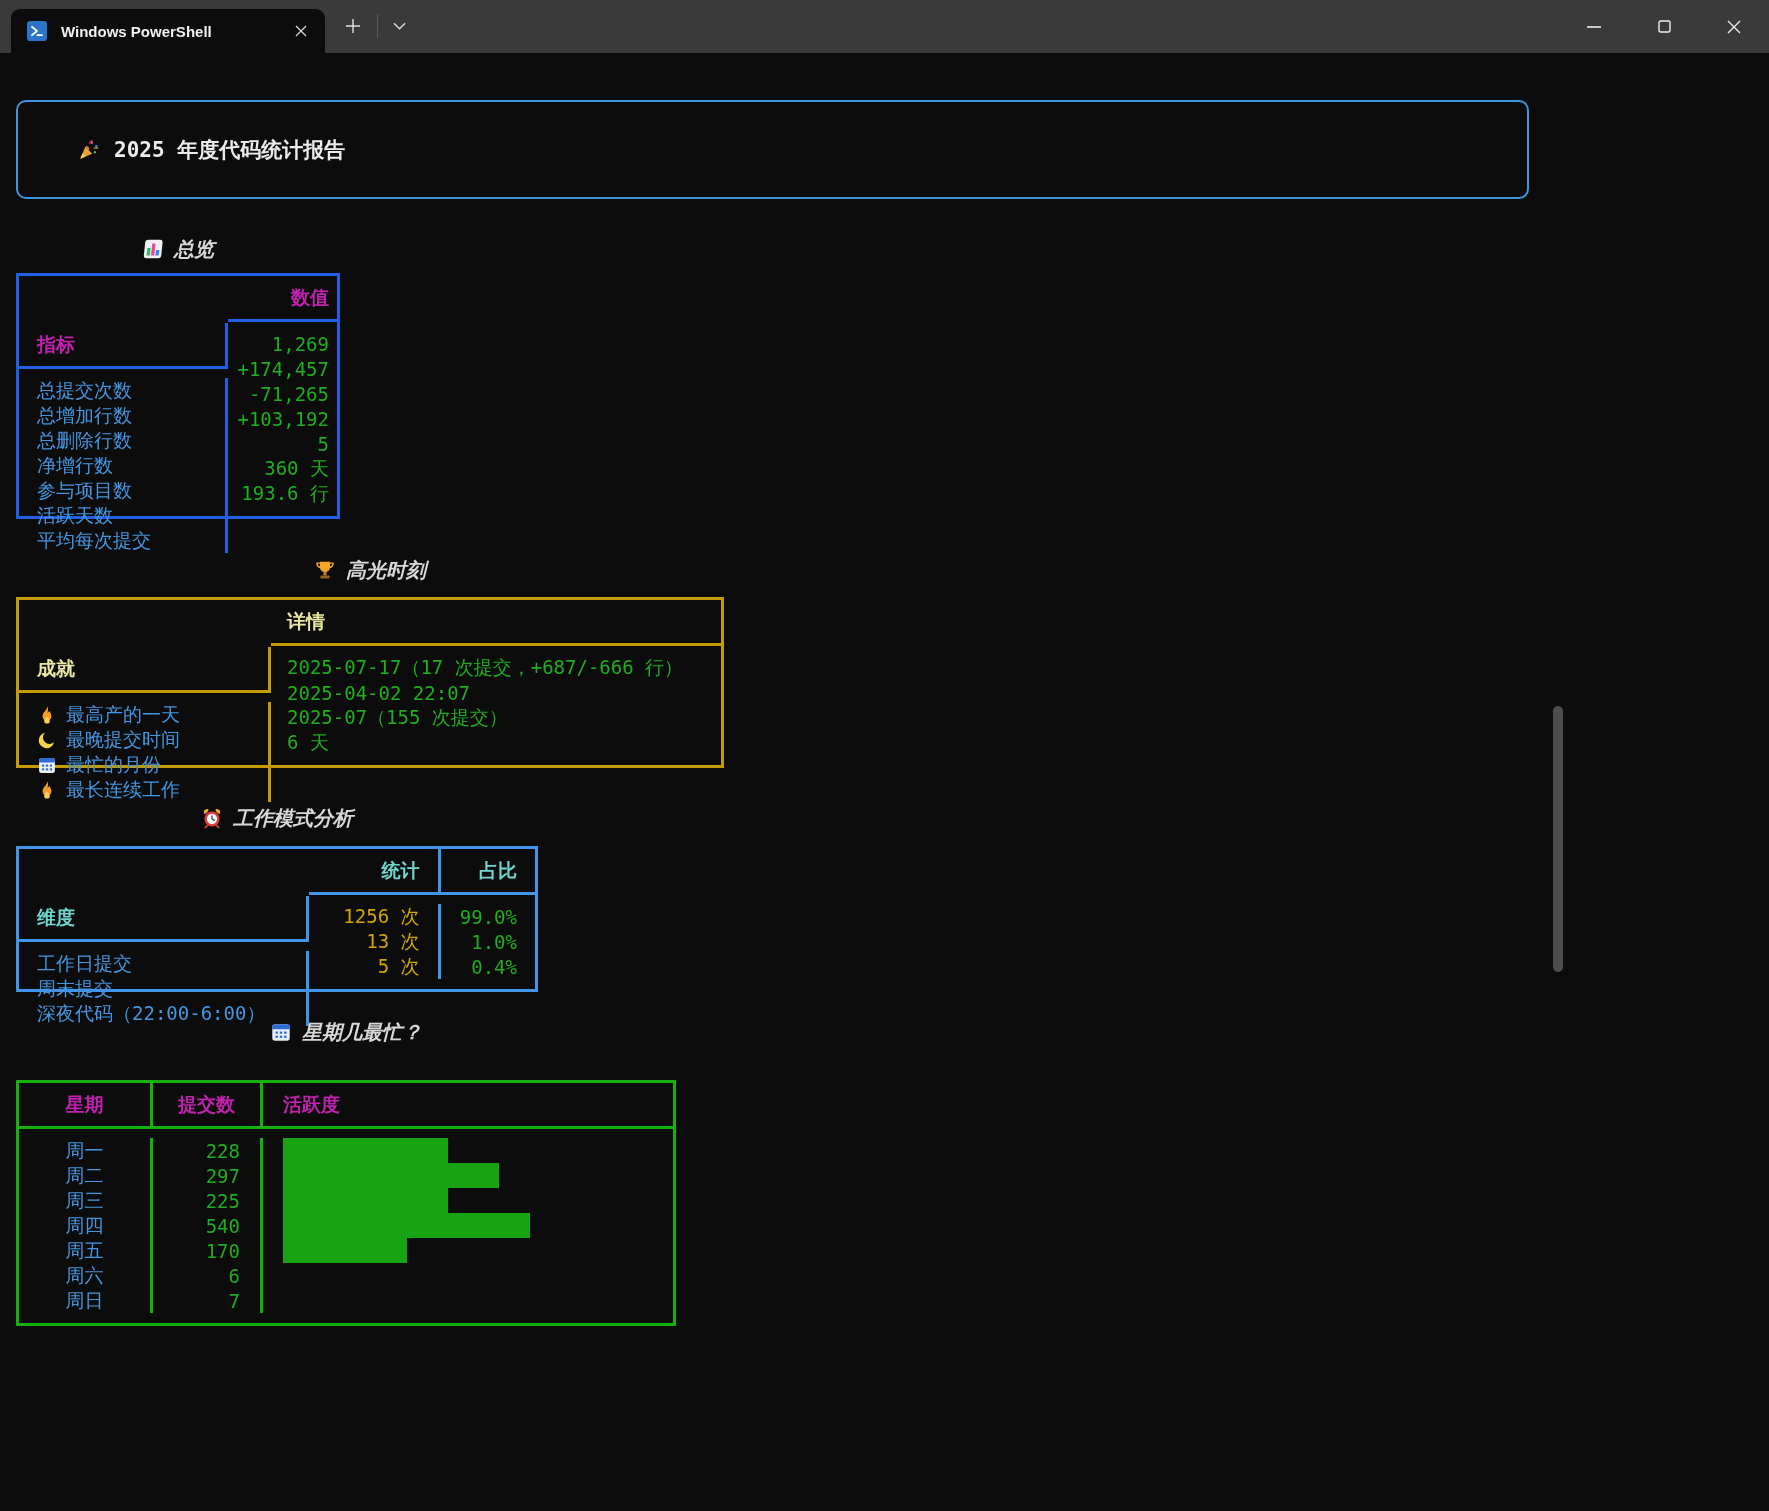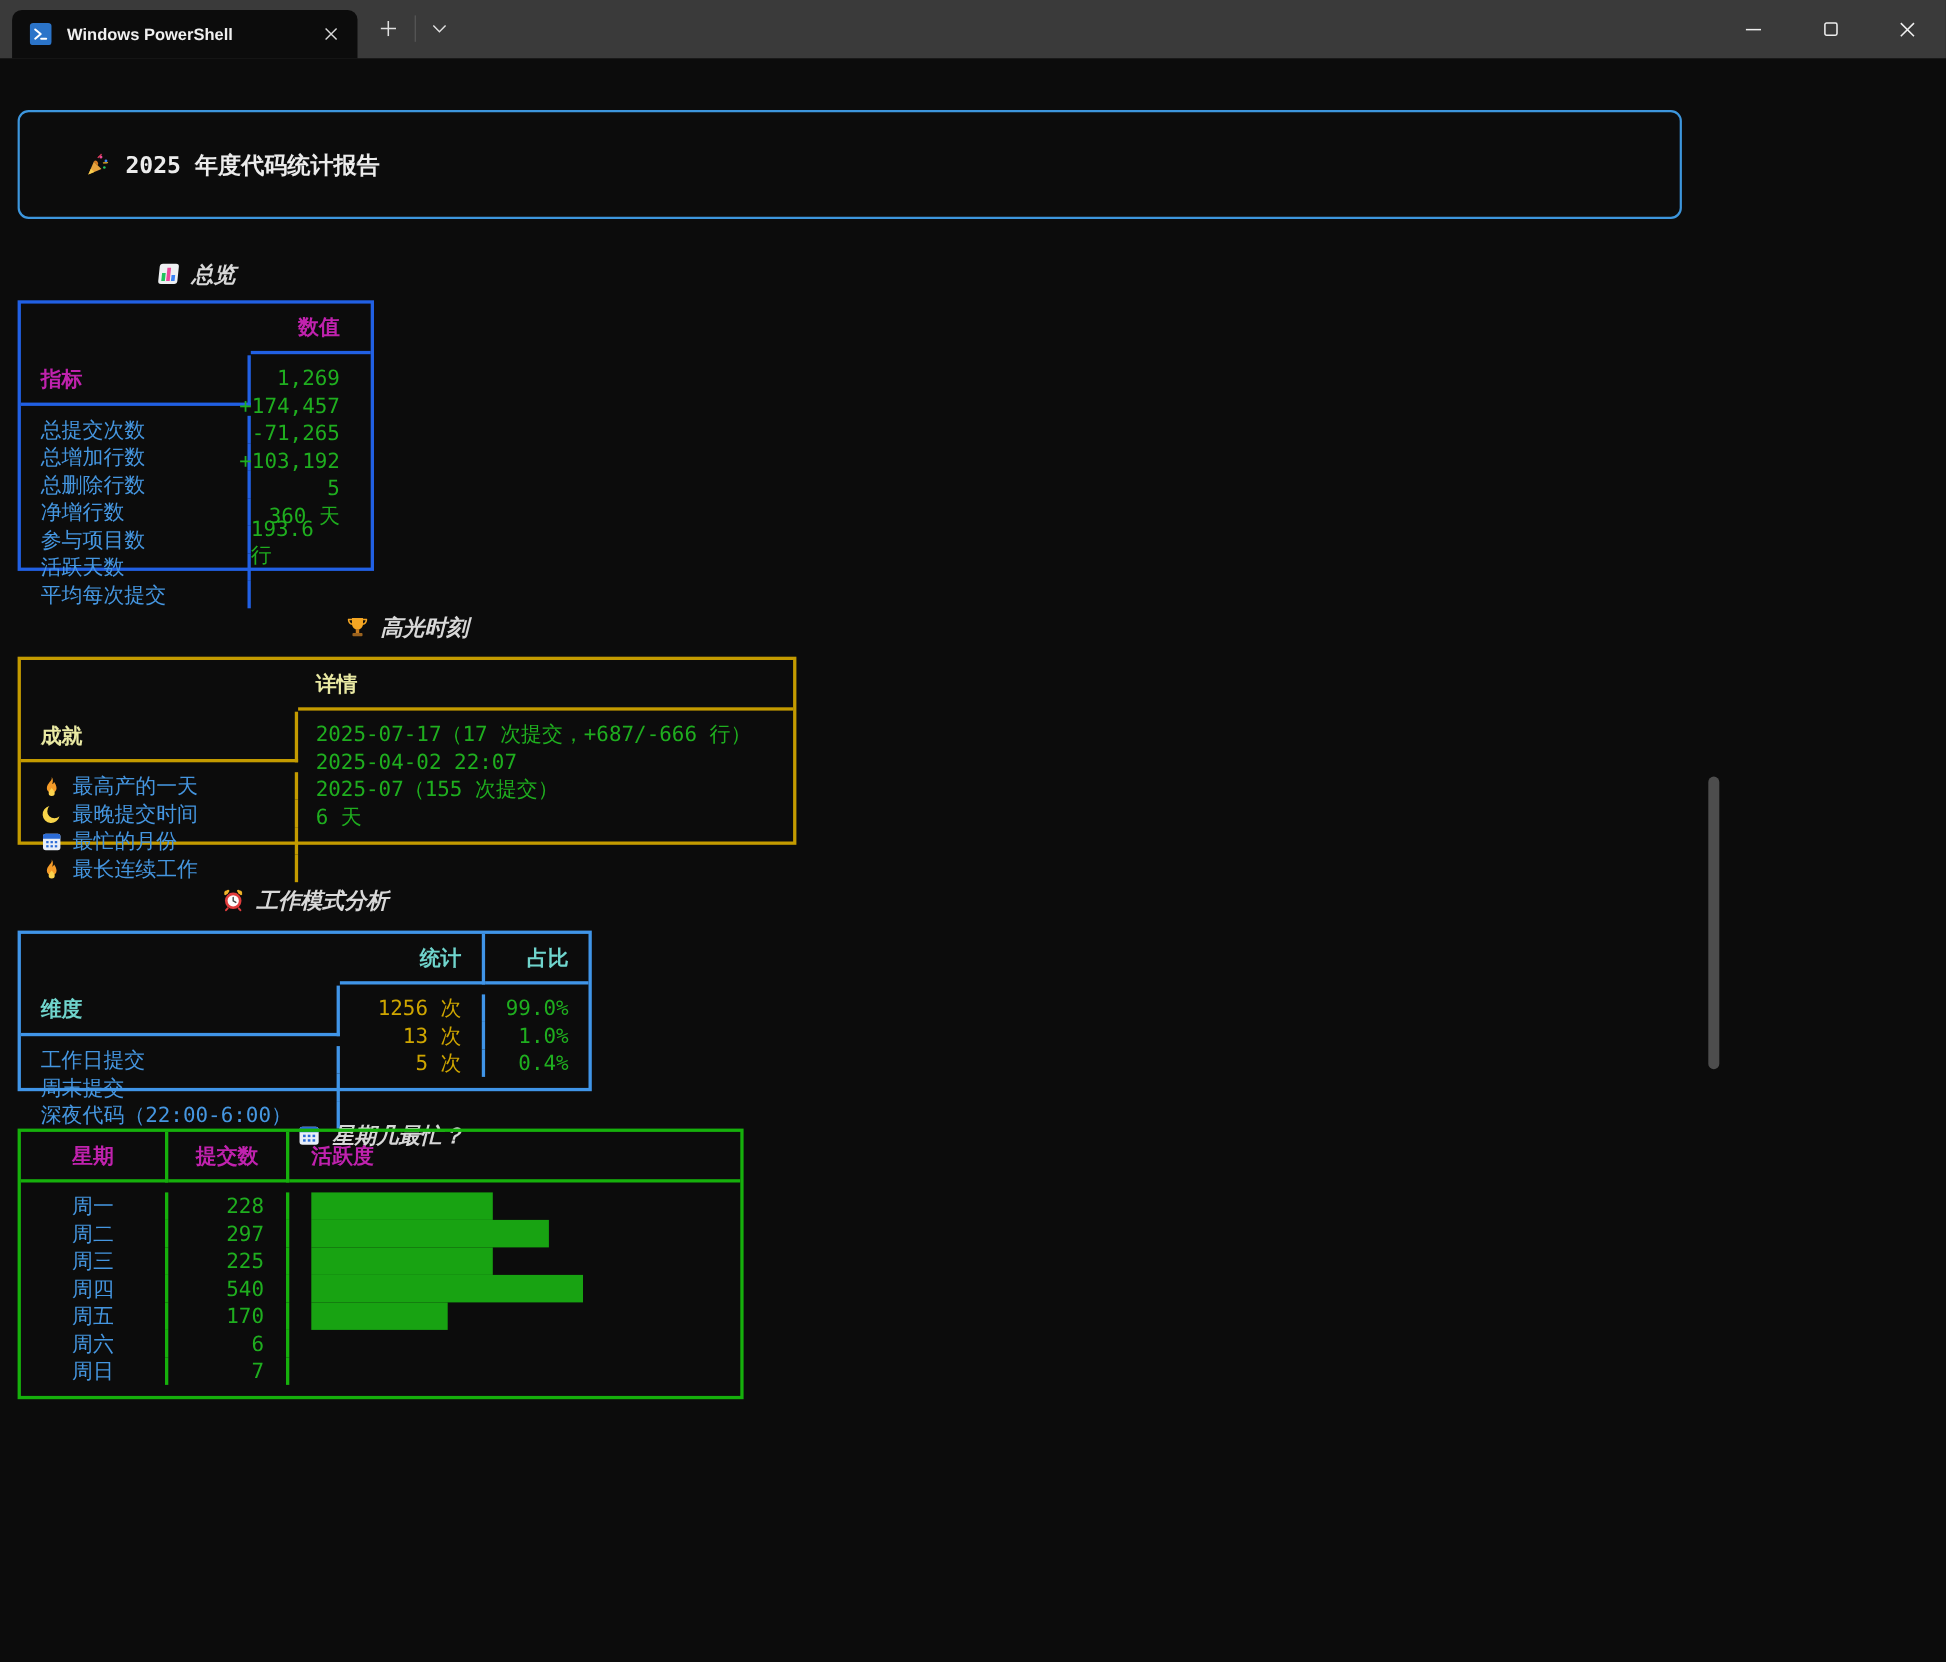--- a/index.html
+++ b/index.html
@@ -43,41 +43,41 @@
   
   .tbl{position:absolute;box-sizing:border-box;border:3px solid var(--bc);font-size:19px;}
   .thead{display:flex;height:46px;}
   .th{box-sizing:border-box;display:flex;align-items:center;height:46px;border-bottom:3px solid var(--bc);font-weight:bold;}
   .th:not(:last-child){border-right:3px solid var(--bc);}
   .tb{padding:9px 0 10px;}
   .trow{display:flex;height:25px;}
   .td{box-sizing:border-box;display:flex;align-items:center;height:25px;}
   .td:not(:last-child){border-right:3px solid var(--bc);}
   .pl18{padding-left:18px;margin-top:47px;} .pl16{padding-left:16px;} .pl20{padding-left:20px;}
-  .pr16{padding-right:28px;} .pr18{padding-right:18px;} .pr20{padding-right:20px;}
+  .pr16{padding-right:8px;} .pr18{padding-right:18px;} .pr20{padding-right:20px;}
   .ar{justify-content:flex-end;} .ac{justify-content:center;}
   .lbl{color:#4596e0;} .val{color:#1fae1f;} .goldv{color:#cfa600;}
   
   .t-ov{--bc:#2160e4;left:16px;top:273px;width:324px;}
   .t-ov .th{color:#c022ae;}
   .t-ov .th:nth-child(1),.t-ov .td:nth-child(1){width:209px;}
   .t-ov .th:nth-child(2),.t-ov .td:nth-child(2){width:109px;}
   
   .t-hl{--bc:#c49b00;left:16px;top:597px;width:708px;}
   .t-hl .th{color:#e9e9a3;}
   .t-hl .th:nth-child(1),.t-hl .td:nth-child(1){width:252px;}
   .t-hl .th:nth-child(2),.t-hl .td:nth-child(2){width:450px;}
   
   .t-wk{--bc:#4095e8;left:16px;top:846px;width:522px;}
   .t-wk .th{color:#70d5cd;}
   .t-wk .th:nth-child(1),.t-wk .td:nth-child(1){width:295px;}
   .t-wk .th:nth-child(2),.t-wk .td:nth-child(2){width:134px;}
   .t-wk .th:nth-child(3),.t-wk .td:nth-child(3){width:96px;}
   
-  .t-wd{--bc:#16b00c;left:16px;top:1026px;width:660px;}
+  .t-wd{--bc:#16b00c;left:16px;top:1080px;width:660px;}
   .t-wd .th{color:#c022ae;}
   .t-wd .th:nth-child(1),.t-wd .td:nth-child(1){width:134px;}
   .t-wd .th:nth-child(2),.t-wd .td:nth-child(2){width:110px;}
   .t-wd .th:nth-child(3),.t-wd .td:nth-child(3){width:410px;}
   .bar{height:25px;background:#18a312;margin-left:20px;}
   
   .scrollthumb{position:absolute;left:1553px;top:706px;width:10px;height:266px;background:#4d4d4d;border-radius:5px;}
 </style>
 </head>
 <body>

